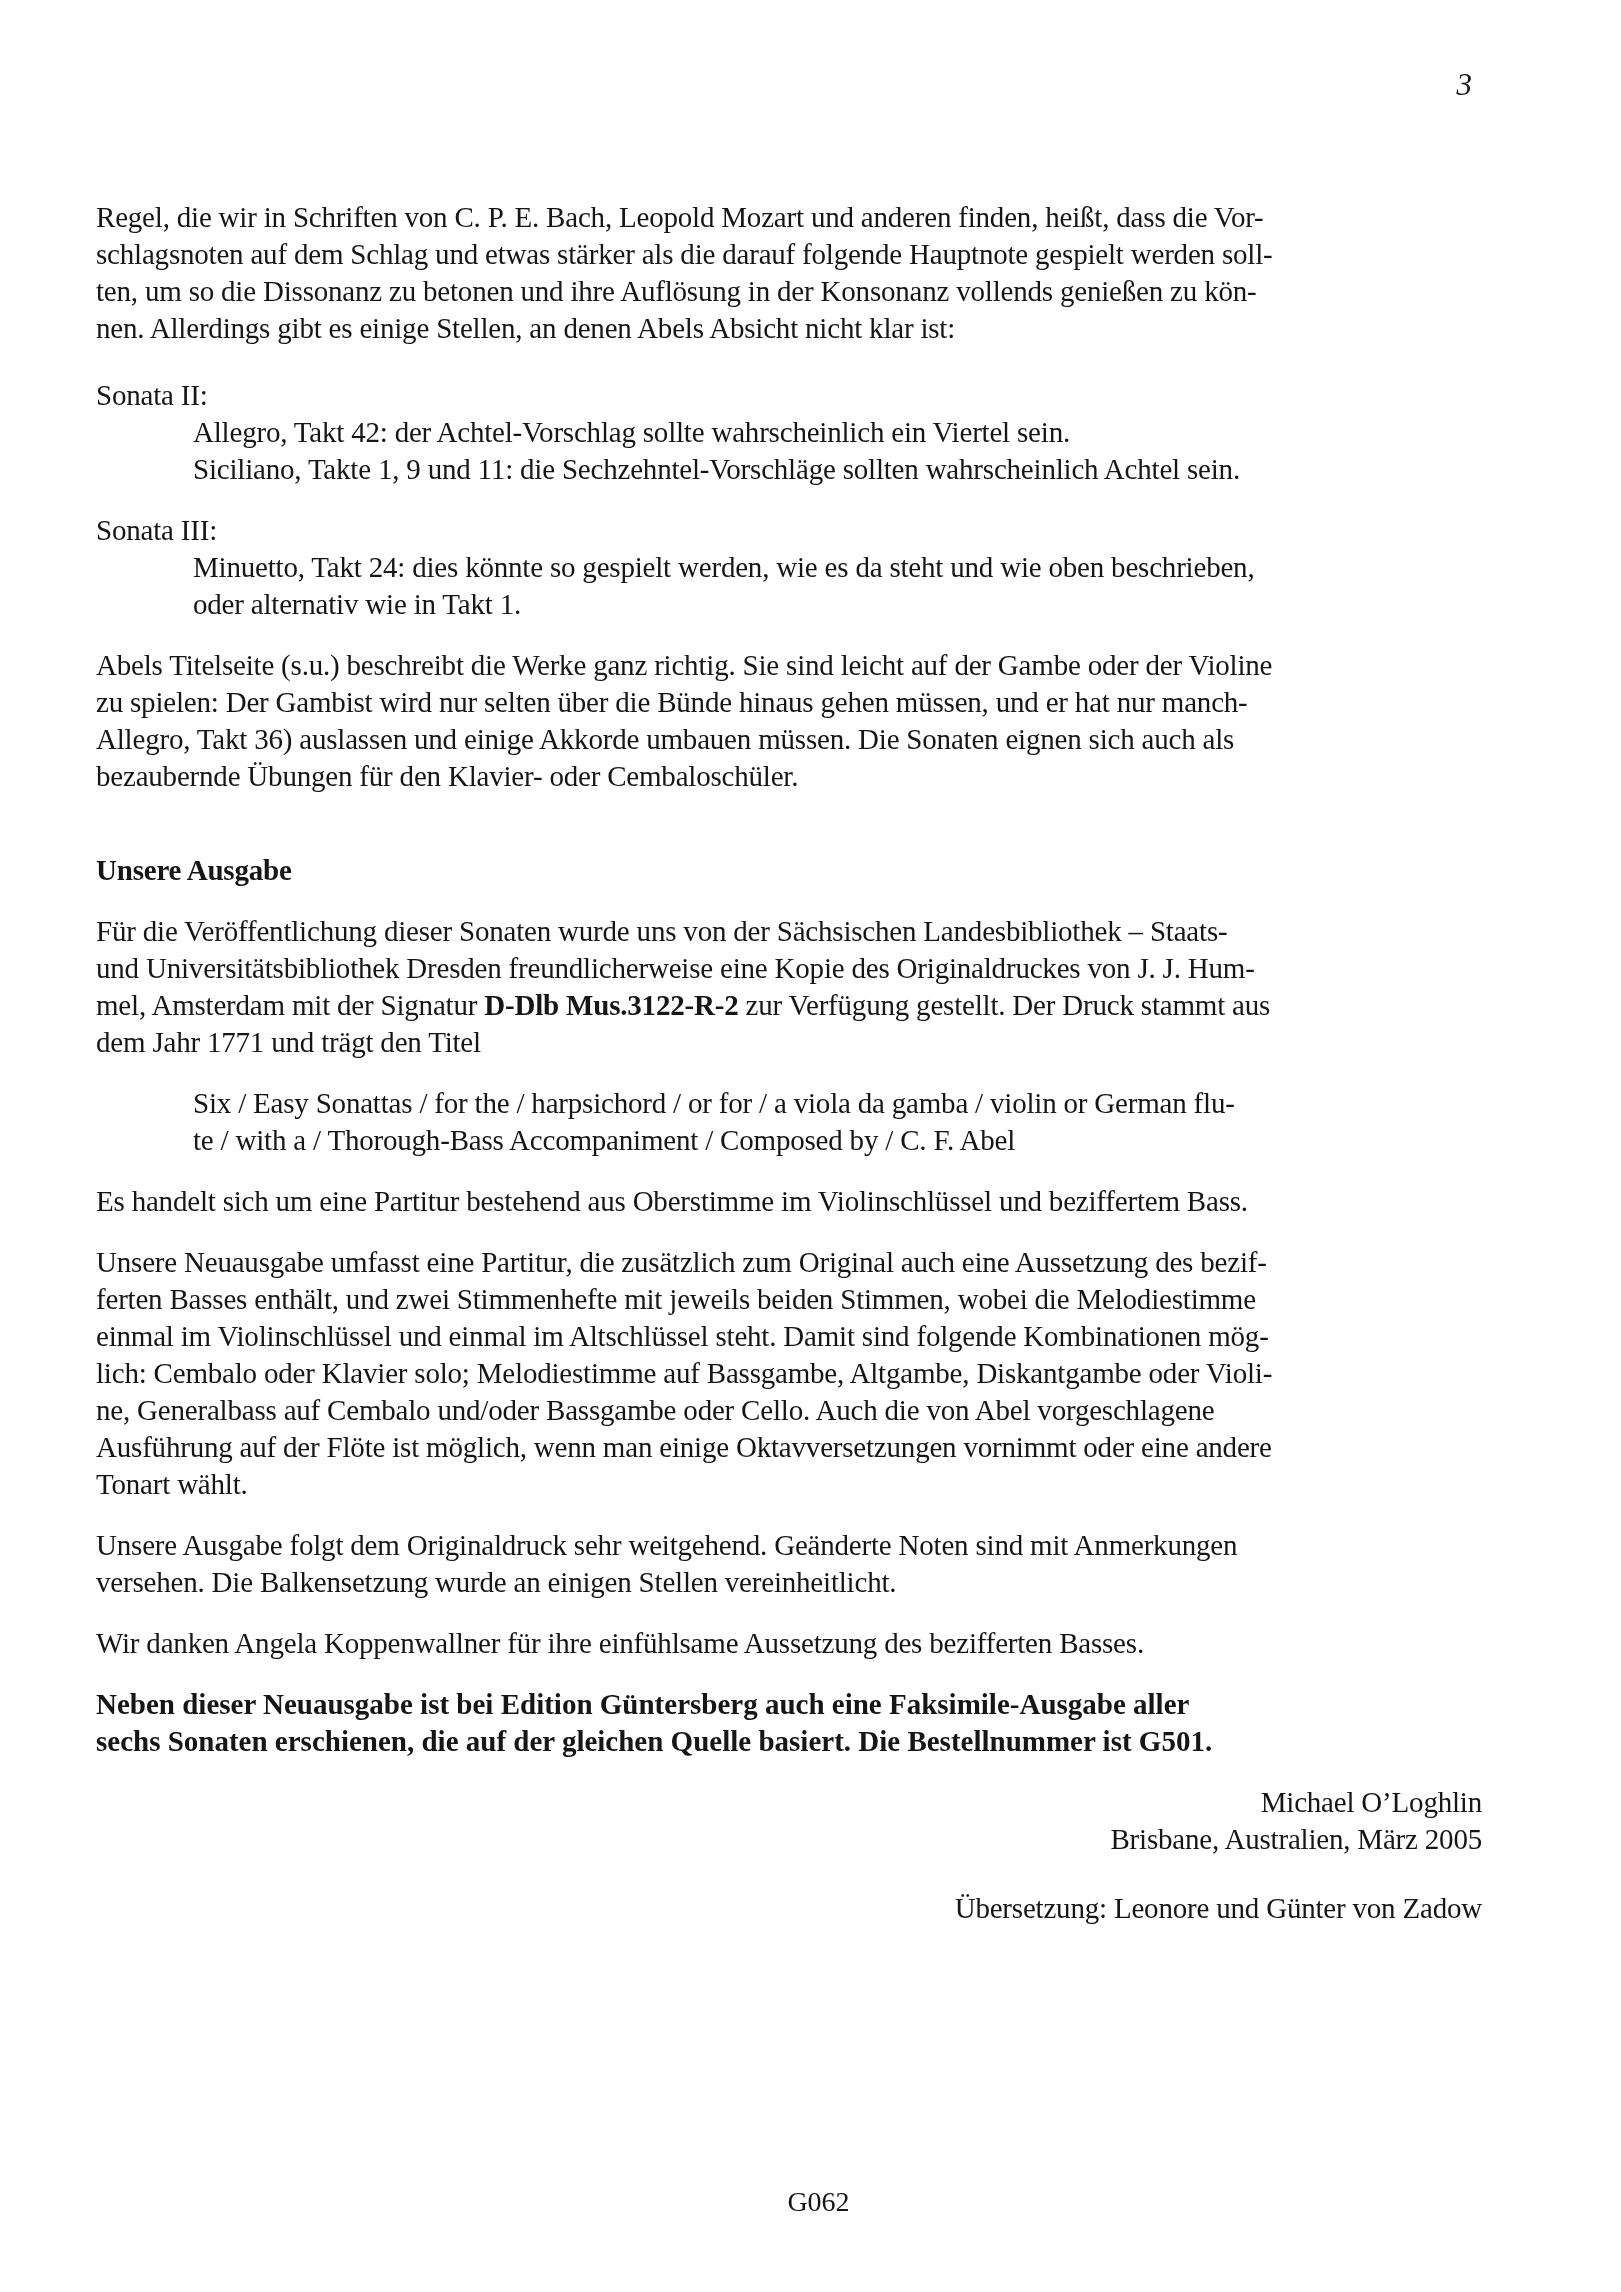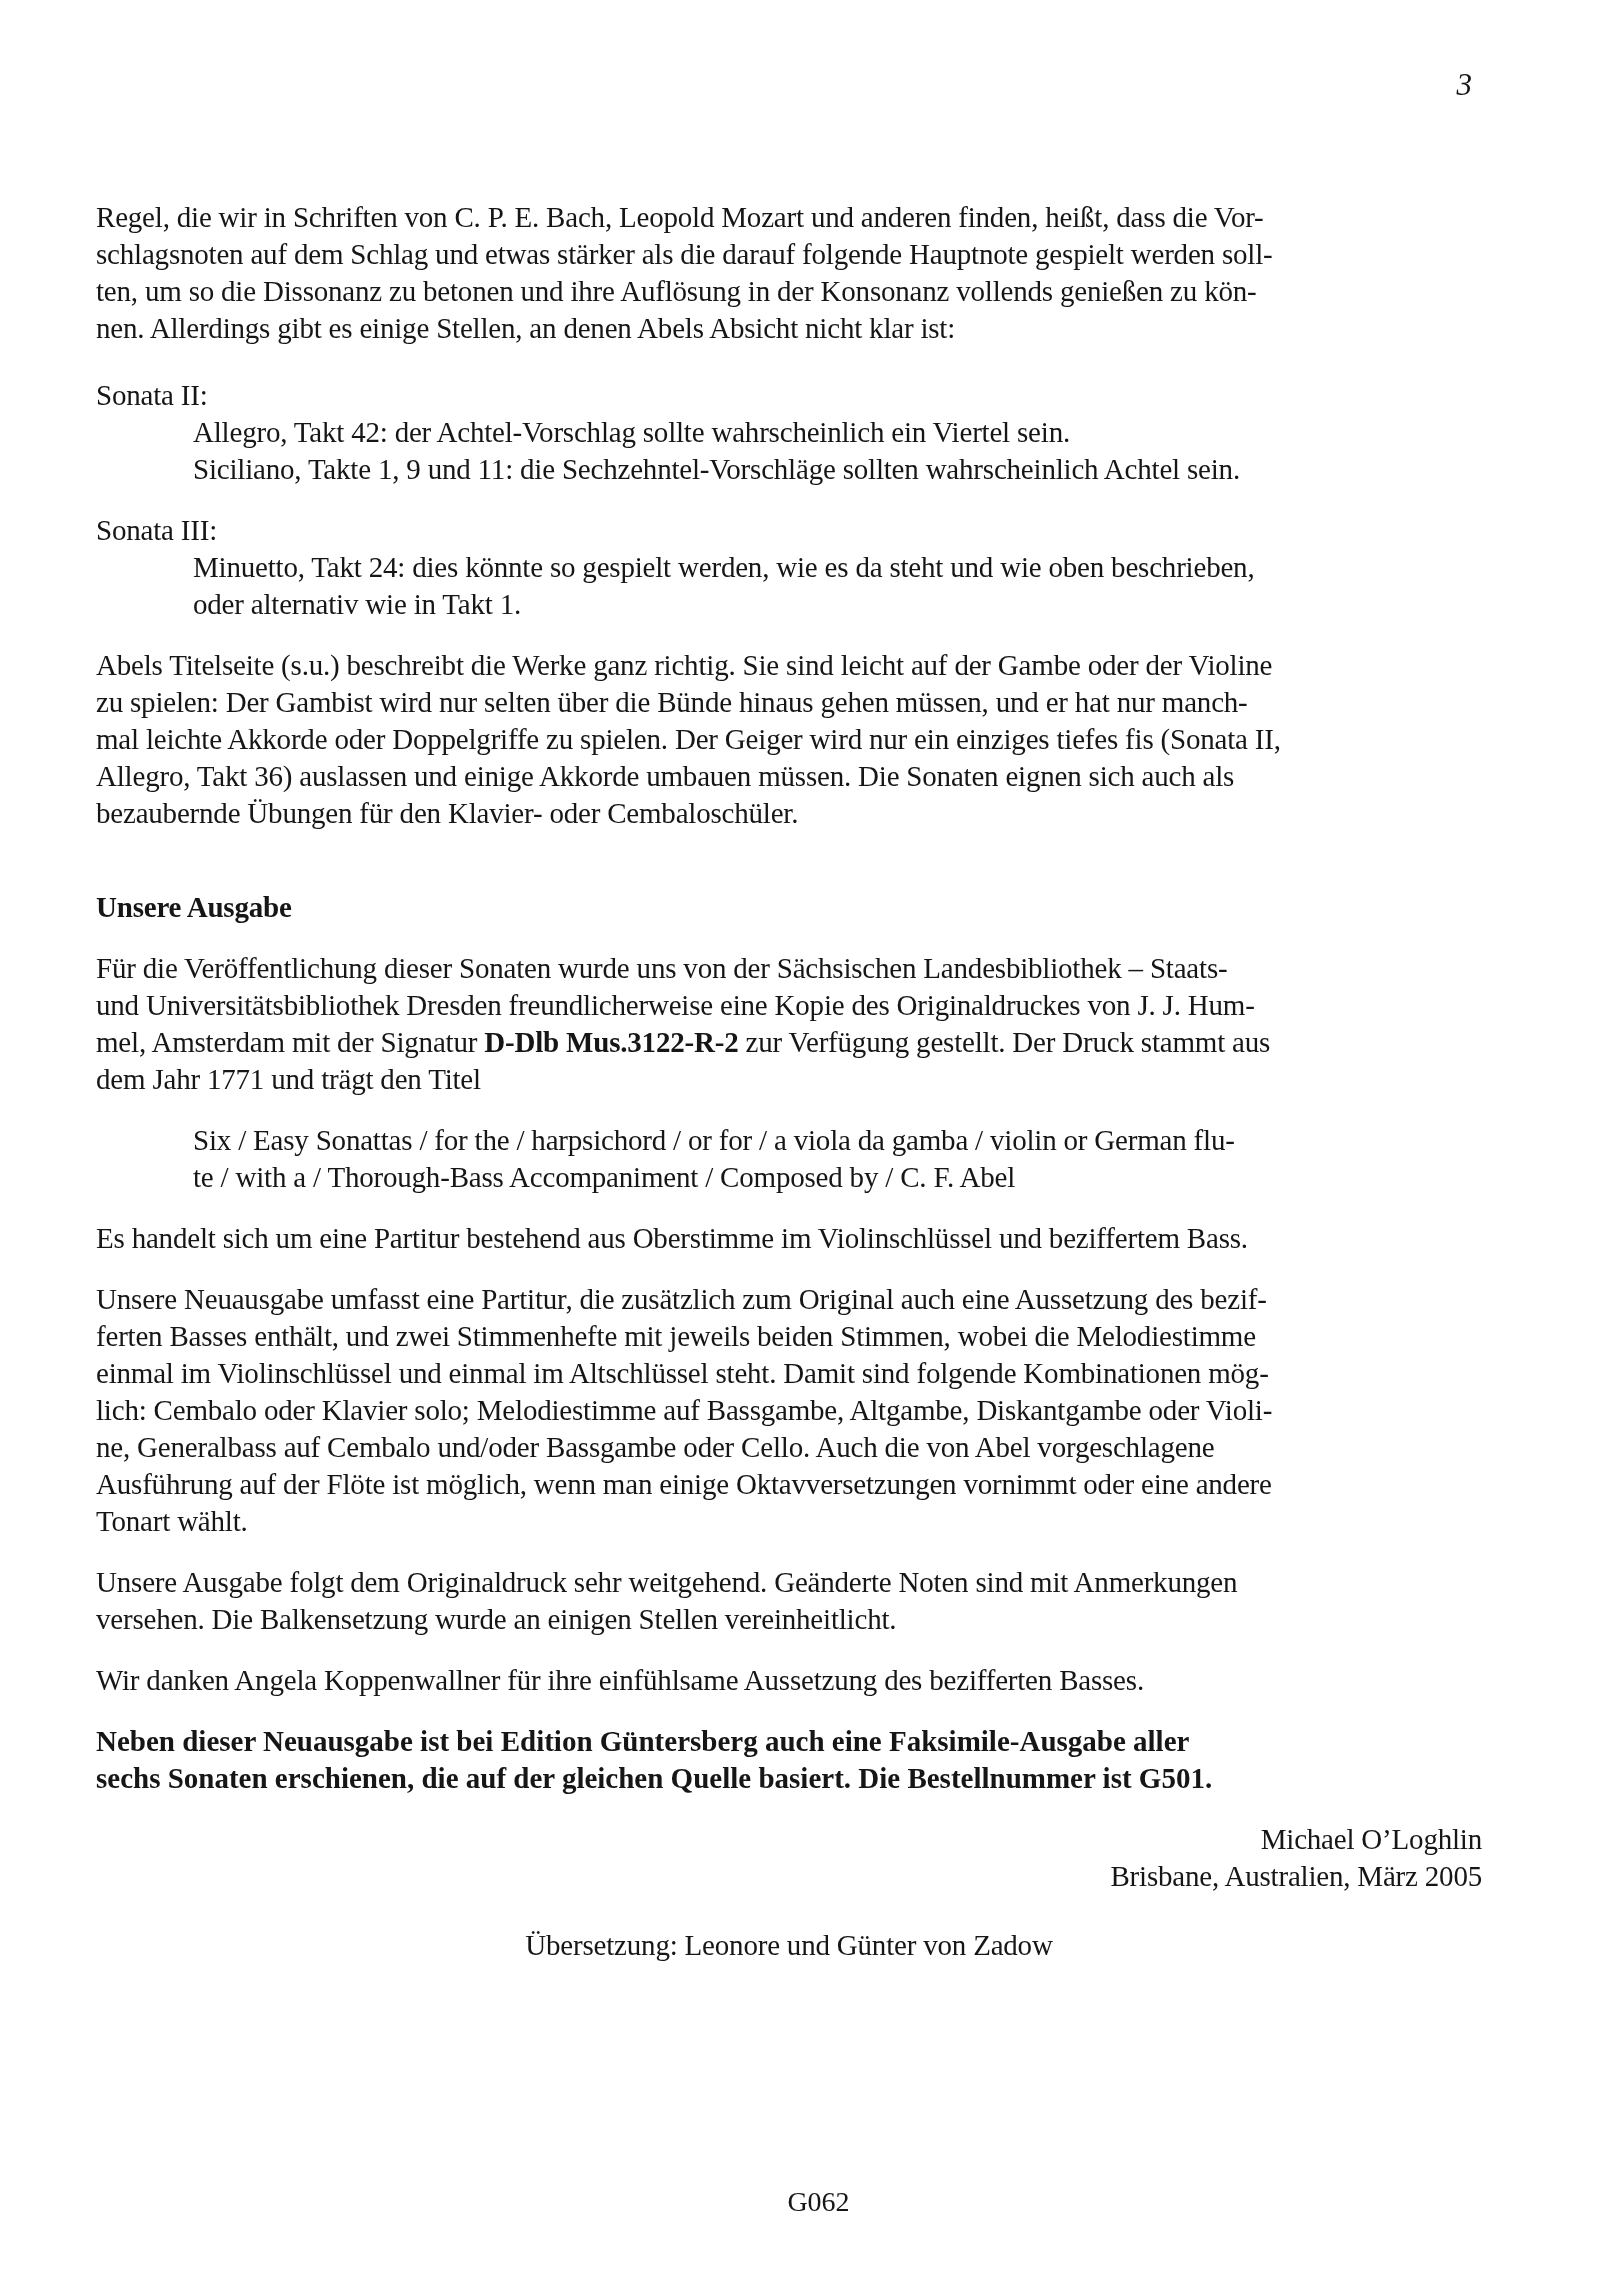--- a/index.html
+++ b/index.html
@@ -17,21 +17,21 @@
   }
   .content{
     position:absolute;left:96px;top:199px;width:1386px;
     font-size:29px;line-height:37px;
     letter-spacing:-0.2px;
   }
   .block{margin-top:24px;}
   .block.first{margin-top:0;}
   .block.mt-label{margin-top:29.6px;}
   .block.mt-heading{margin-top:57px;}
-  .block.mt-trans{margin-top:32px;text-align:center;}
+  .block.mt-trans{margin-top:32px;}
   .line{white-space:nowrap;}
   .indent{padding-left:97px;}
   .heading{font-weight:bold;}
   .bold-para{font-weight:bold;letter-spacing:0;}
   .b{font-weight:bold;text-align:right;}
   .sig{text-align:right;}
   .footer{
     position:absolute;top:2183px;left:0;width:100%;
     text-align:center;font-size:28px;line-height:37px;padding-left:8px;
   }
@@ -64,21 +64,20 @@
       <div class="line">Sonata III:</div>
       <div class="indent">
         <div class="line">Minuetto, Takt 24: dies könnte so gespielt werden, wie es da steht und wie oben beschrieben,</div>
         <div class="line">oder alternativ wie in Takt 1.</div>
       </div>
     </div>
 
     <div class="block">
       <div class="line">Abels Titelseite (s.u.) beschreibt die Werke ganz richtig. Sie sind leicht auf der Gambe oder der Violine</div>
       <div class="line">zu spielen: Der Gambist wird nur selten über die Bünde hinaus gehen müssen, und er hat nur manch-</div>
-      <div class="line">mal leichte Akkorde oder Doppelgriffe zu spielen. Der Geiger wird nur ein einziges tiefes fis (Sonata II,</div>
       <div class="line">Allegro, Takt 36) auslassen und einige Akkorde umbauen müssen. Die Sonaten eignen sich auch als</div>
       <div class="line">bezaubernde Übungen für den Klavier- oder Cembaloschüler.</div>
     </div>
 
     <div class="block mt-heading heading line">Unsere Ausgabe</div>
 
     <div class="block">
       <div class="line">Für die Veröffentlichung dieser Sonaten wurde uns von der Sächsischen Landesbibliothek – Staats-</div>
       <div class="line">und Universitätsbibliothek Dresden freundlicherweise eine Kopie des Originaldruckes von J. J. Hum-</div>
       <div class="line"><span>mel, Amsterdam mit der Signatur </span><span class="b">D-Dlb Mus.3122-R-2</span><span> zur Verfügung gestellt. Der Druck stammt aus</span></div>

